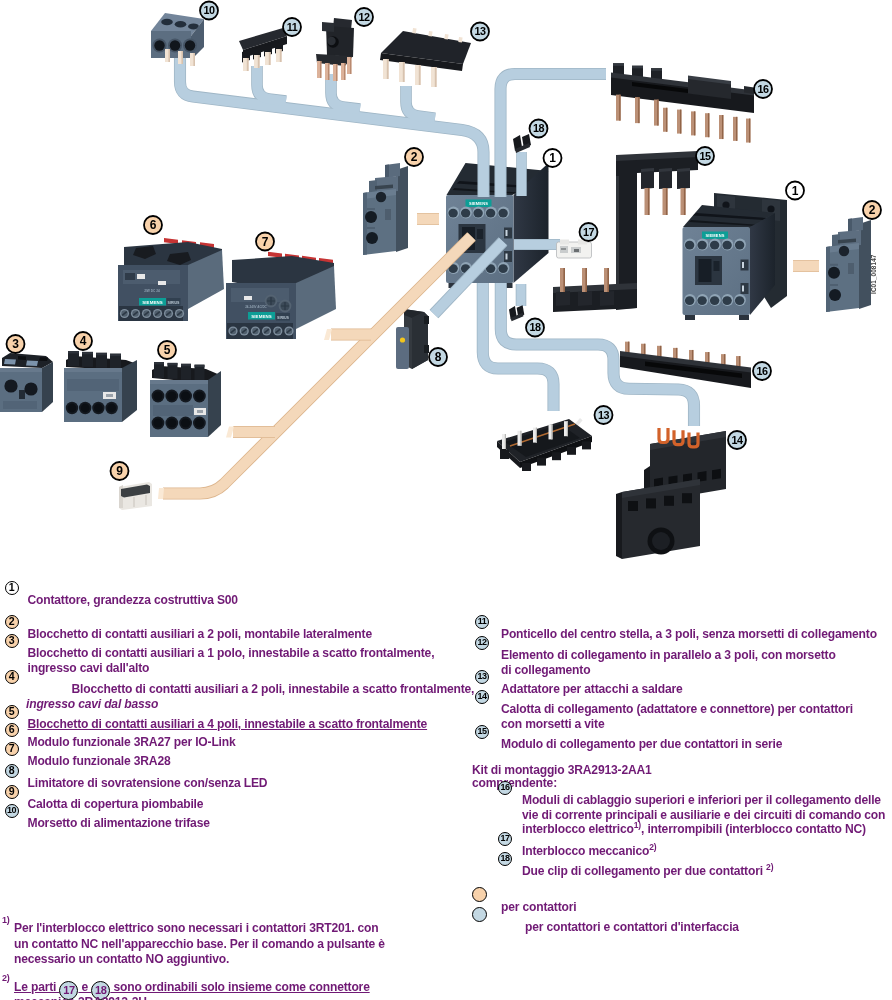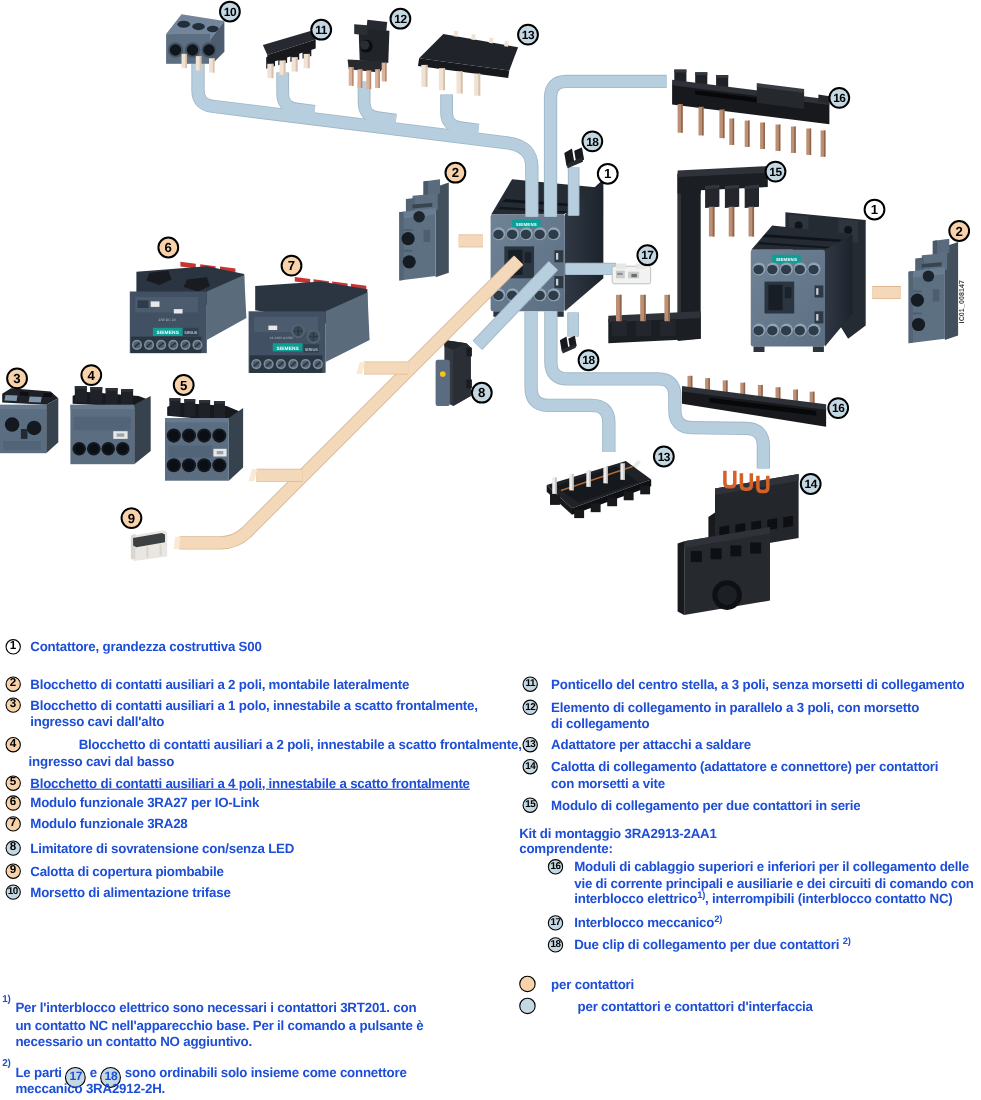--- a/index.html
+++ b/index.html
@@ -1,16 +1,16 @@
 <!DOCTYPE html>
 <html><head><meta charset="utf-8">
 <style>
 html,body{margin:0;padding:0;width:892px;height:1000px;background:#fff;overflow:hidden;}
 body{font-family:"Liberation Sans",sans-serif;position:relative;}
-.lg{position:absolute;font-size:12.1px;font-weight:bold;color:#1d4ed8;white-space:nowrap;line-height:14.6px;letter-spacing:-0.18px;}
+.lg{position:absolute;font-size:12.1px;font-weight:bold;color:#701a75;white-space:nowrap;line-height:14.6px;letter-spacing:-0.18px;margin-top:12px;}
 sup{font-size:8.5px;vertical-align:super;line-height:0;}
 .ic{display:inline-block;width:19px;height:19px;border:1.7px solid #000;border-radius:50%;background:#c3d8e3;
 text-align:center;font-size:11px;line-height:16px;box-sizing:border-box;vertical-align:-3.5px;letter-spacing:-0.4px;}
 text{font-family:"Liberation Sans",sans-serif;}
 </style></head>
 <body>
 <svg width="892" height="575" viewBox="0 0 892 575" style="position:absolute;left:0;top:0">
 <polygon points="446.5,195 465.5,163 548.5,171 512.5,195" fill="#242b33"></polygon>
 <polygon points="454.5,188 532.5,193.5 529.5,194.5 452.5,190" fill="#12161b"></polygon>
 <polygon points="459.5,181 537.5,186.5 534.5,188.5 456.5,183.5" fill="#10141a"></polygon>
@@ -578,21 +578,21 @@
 </svg>
 <div style="position:absolute;left:4.5px;top:580.5px;width:14.0px;height:14.0px;border:1.4px solid #000;border-radius:50%;background:#ffffff;box-sizing:border-box;text-align:center;font-size:10.6px;font-weight:bold;line-height:11.8px;letter-spacing:-0.5px;">1</div>
 <div class="lg" style="left:27.5px;top:580.5px;">Contattore, grandezza costruttiva S00</div>
 <div style="position:absolute;left:4.5px;top:615.0px;width:14.0px;height:14.0px;border:1.4px solid #000;border-radius:50%;background:#f8d2ab;box-sizing:border-box;text-align:center;font-size:10.6px;font-weight:bold;line-height:11.8px;letter-spacing:-0.5px;">2</div>
 <div class="lg" style="left:27.5px;top:615.0px;">Blocchetto di contatti ausiliari a 2 poli, montabile lateralmente</div>
 <div style="position:absolute;left:4.5px;top:634.0px;width:14.0px;height:14.0px;border:1.4px solid #000;border-radius:50%;background:#f8d2ab;box-sizing:border-box;text-align:center;font-size:10.6px;font-weight:bold;line-height:11.8px;letter-spacing:-0.5px;">3</div>
 <div class="lg" style="left:27.5px;top:634.0px;">Blocchetto di contatti ausiliari a 1 polo, innestabile a scatto frontalmente,</div>
 <div class="lg" style="left:27.5px;top:649.0px;">ingresso cavi dall'alto</div>
 <div style="position:absolute;left:4.5px;top:670.0px;width:14.0px;height:14.0px;border:1.4px solid #000;border-radius:50%;background:#f8d2ab;box-sizing:border-box;text-align:center;font-size:10.6px;font-weight:bold;line-height:11.8px;letter-spacing:-0.5px;">4</div>
 <div class="lg" style="left:27.5px;top:670.0px;padding-left:44px;">Blocchetto di contatti ausiliari a 2 poli, innestabile a scatto frontalmente,</div>
-<div class="lg" style="left:26px;top:685.0px;">ingresso cavi dal basso</div>
+<div class="lg" style="left:26px;top:685.0px;font-style:italic;">ingresso cavi dal basso</div>
 <div style="position:absolute;left:4.5px;top:704.5px;width:14.0px;height:14.0px;border:1.4px solid #000;border-radius:50%;background:#f8d2ab;box-sizing:border-box;text-align:center;font-size:10.6px;font-weight:bold;line-height:11.8px;letter-spacing:-0.5px;">5</div>
 <div class="lg" style="left:27.5px;top:704.5px;text-decoration:underline;">Blocchetto di contatti ausiliari a 4 poli, innestabile a scatto frontalmente</div>
 <div style="position:absolute;left:4.5px;top:723.0px;width:14.0px;height:14.0px;border:1.4px solid #000;border-radius:50%;background:#f8d2ab;box-sizing:border-box;text-align:center;font-size:10.6px;font-weight:bold;line-height:11.8px;letter-spacing:-0.5px;">6</div>
 <div class="lg" style="left:27.5px;top:723.0px;">Modulo funzionale 3RA27 per IO-Link</div>
 <div style="position:absolute;left:4.5px;top:742.0px;width:14.0px;height:14.0px;border:1.4px solid #000;border-radius:50%;background:#f8d2ab;box-sizing:border-box;text-align:center;font-size:10.6px;font-weight:bold;line-height:11.8px;letter-spacing:-0.5px;">7</div>
 <div class="lg" style="left:27.5px;top:742.0px;">Modulo funzionale 3RA28</div>
 <div style="position:absolute;left:4.5px;top:764.0px;width:14.0px;height:14.0px;border:1.4px solid #000;border-radius:50%;background:#c3d8e3;box-sizing:border-box;text-align:center;font-size:10.6px;font-weight:bold;line-height:11.8px;letter-spacing:-0.5px;">8</div>
 <div class="lg" style="left:27.5px;top:764.0px;">Limitatore di sovratensione con/senza LED</div>
 <div style="position:absolute;left:4.5px;top:784.5px;width:14.0px;height:14.0px;border:1.4px solid #000;border-radius:50%;background:#f8d2ab;box-sizing:border-box;text-align:center;font-size:10.6px;font-weight:bold;line-height:11.8px;letter-spacing:-0.5px;">9</div>
 <div class="lg" style="left:27.5px;top:784.5px;">Calotta di copertura piombabile</div>
@@ -622,14 +622,14 @@
 <div class="lg" style="left:522px;top:851.5px;">Due clip di collegamento per due contattori <sup>2)</sup></div>
 <div style="position:absolute;left:472.0px;top:887.1px;width:15.0px;height:15.0px;border:1.4px solid #000;border-radius:50%;background:#f8d2ab;box-sizing:border-box;text-align:center;font-size:10.6px;font-weight:bold;line-height:12.8px;letter-spacing:-0.5px;"></div>
 <div style="position:absolute;left:472.0px;top:907.1px;width:15.0px;height:15.0px;border:1.4px solid #000;border-radius:50%;background:#c3d8e3;box-sizing:border-box;text-align:center;font-size:10.6px;font-weight:bold;line-height:12.8px;letter-spacing:-0.5px;"></div>
 <div class="lg" style="left:501px;top:887.6px;">per contattori</div>
 <div class="lg" style="left:501px;top:907.6px;padding-left:24px;">per contattori e contattori d'interfaccia</div>
 <div class="lg" style="left:2px;top:905px;"><sup style="font-size:9px">1)</sup></div>
 <div class="lg" style="left:14px;top:909.0px;">Per l'interblocco elettrico sono necessari i contattori 3RT201. con</div>
 <div class="lg" style="left:14px;top:924.5px;">un contatto NC nell'apparecchio base. Per il comando a pulsante è</div>
 <div class="lg" style="left:14px;top:940.0px;">necessario un contatto NO aggiuntivo.</div>
 <div class="lg" style="left:2px;top:963px;"><sup style="font-size:9px">2)</sup></div>
-<div class="lg" style="left:14px;top:967.5px;">Le parti <span class="ic">17</span> e <span class="ic">18</span> sono ordinabili solo insieme come connettore</div>
+<div class="lg" style="left:14px;top:967.5px;text-decoration:underline;">Le parti <span class="ic">17</span> e <span class="ic">18</span> sono ordinabili solo insieme come connettore</div>
 <div class="lg" style="left:14px;top:983.0px;">meccanico 3RA2912-2H.</div>
 
 </body></html>

